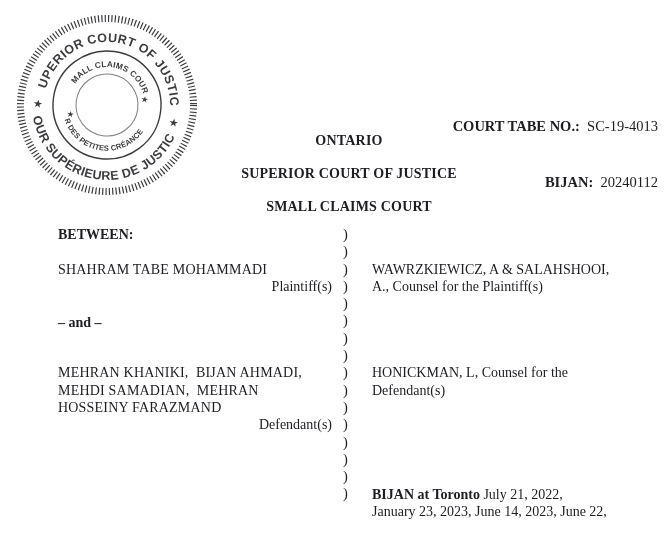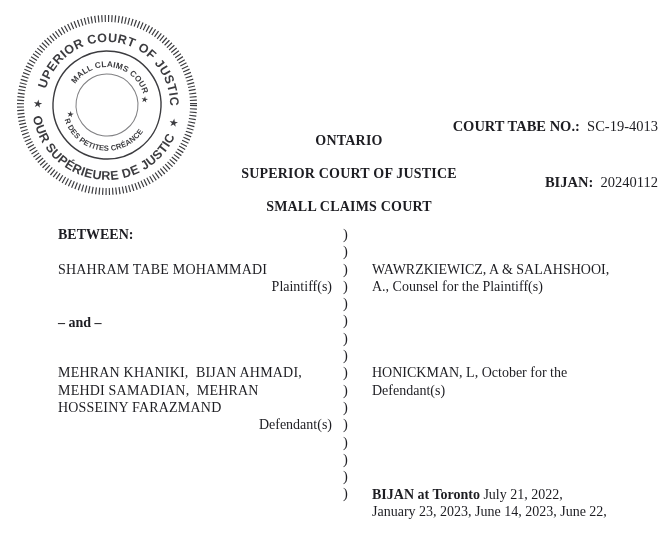--- a/index.html
+++ b/index.html
@@ -109,19 +109,19 @@
       <div class="paren-line">)</div>
       <div class="paren-line">)</div>
       <div class="paren-line">)</div>
       <div class="paren-line">)</div>
       <div class="paren-line">)</div>
     </div>
 
   <div class="col col-right">
     <div class="ln" style="top:34.6px">WAWRZKIEWICZ, A &amp; SALAHSHOOI,</div>
     <div class="ln" style="top:51.9px">A., Counsel for the Plaintiff(s)</div>
-    <div class="ln" style="top:138.4px">HONICKMAN, L, October for the</div>
+    <div class="ln" style="top:138.4px">HONICKMAN, L, Counsel for the</div>
     <div class="ln" style="top:155.7px">Defendant(s)</div>
     <div class="ln" style="top:259.5px"><span class="b">BIJAN at Toronto</span><span> July 21, 2022,</span></div>
     <div class="ln" style="top:276.8px">January 23, 2023, June 14, 2023, June 22,</div>
   </div>
 
 </div>
 
 </body></html>

